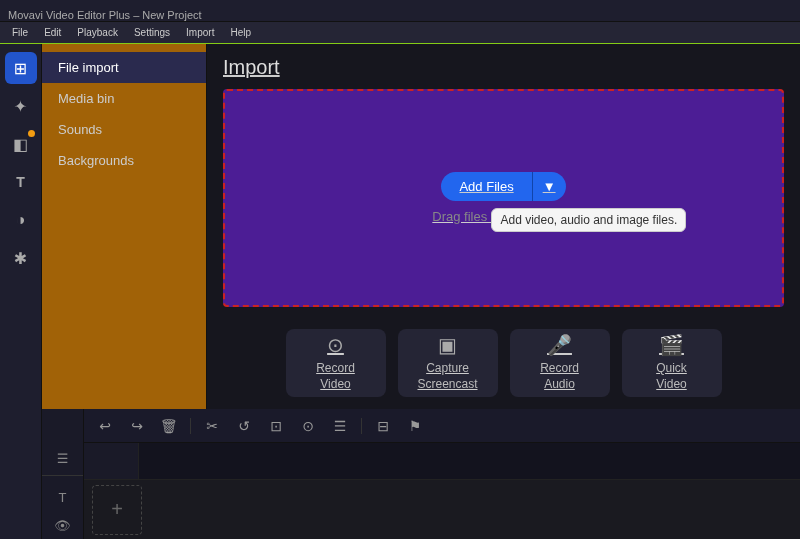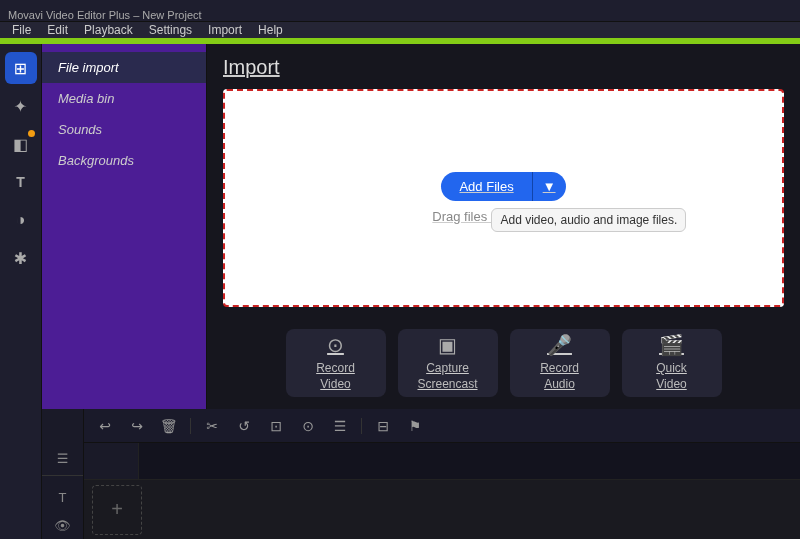--- a/index.html
+++ b/index.html
@@ -26,23 +26,23 @@
       border-bottom: 1px solid #111;
     }
 
     
     .menu-bar {
       background: #252535;
       height: 22px;
       display: flex;
       align-items: center;
       padding: 0 4px;
-      font-size: 12px;
+      font-size: 10px;
       color: #ccc;
-      border-bottom: 6px solid #84cc16;
+      border-bottom: 1px solid #84cc16;
     }
     .menu-bar .menu-item {
       padding: 2px 8px;
       cursor: pointer;
     }
 
     
     .main-layout {
       display: flex;
       height: calc(539px - 44px);
@@ -82,24 +82,23 @@
       background: #f39c12;
       border-radius: 50%;
       position: absolute;
       top: 2px;
       right: 2px;
     }
 
     
     .sidebar {
       width: 165px;
-      background: #4c1d95;
+      background: #a16207;
       padding: 8px 0;
       border-right: 1px solid #111;
-      font-style: italic;
     }
     .sidebar-item {
       padding: 8px 16px;
       cursor: pointer;
       color: #ccc;
       font-size: 13px;
       border-radius: 0;
     }
     .sidebar-item.active {
       background: #2a2a4e;
@@ -132,21 +131,21 @@
 
     
     .drop-zone {
       border: 2px dashed #cc2222;
       border-radius: 4px;
       flex: 1;
       display: flex;
       flex-direction: column;
       align-items: center;
       justify-content: center;
-      background: #ffffff;
+      background: #4c1d95;
       position: relative;
       min-height: 200px;
     }
 
     
     .add-files-container {
       display: flex;
       align-items: center;
       margin-bottom: 8px;
       position: relative;

